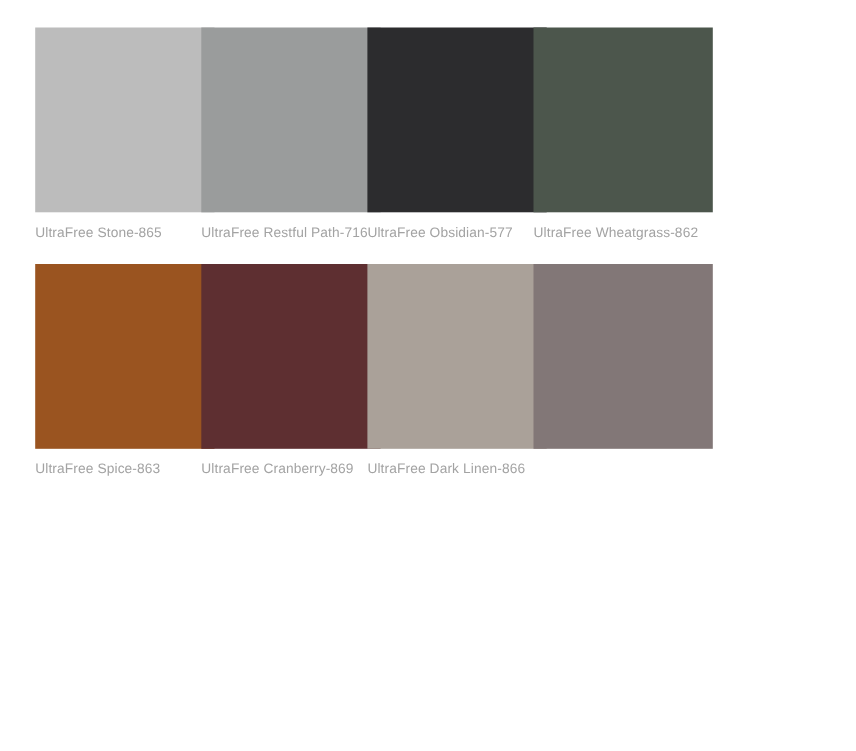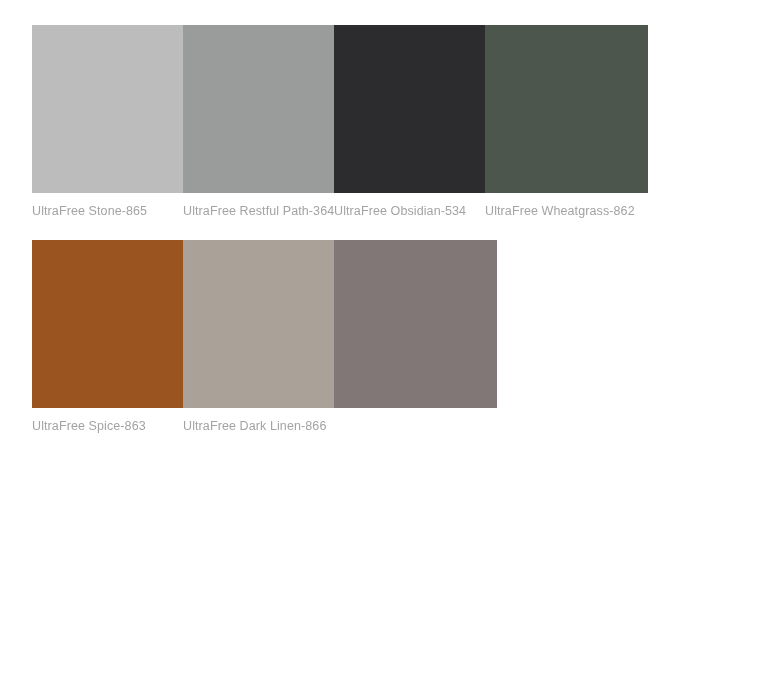--- a/index.html
+++ b/index.html
@@ -49,39 +49,43 @@
 
 <div class="palette-grid">
 
   <div class="swatch-cell">
     <span class="swatch-chip" style="background-color: rgb(188, 188, 188);"></span>
     <span class="swatch-label">UltraFree Stone-865</span>
   </div>
 
   <div class="swatch-cell">
     <span class="swatch-chip" style="background-color: rgb(154, 156, 156);"></span>
-    <span class="swatch-label">UltraFree Restful Path-364</span>
+    <span class="swatch-label">UltraFree Restful Path-716</span>
   </div>
 
   <div class="swatch-cell">
     <span class="swatch-chip" style="background-color: rgb(44, 44, 46);"></span>
-    <span class="swatch-label">UltraFree Obsidian-534</span>
+    <span class="swatch-label">UltraFree Obsidian-577</span>
   </div>
 
 
   <div class="swatch-cell">
     <span class="swatch-chip" style="background-color: rgb(76, 86, 76);"></span>
     <span class="swatch-label">UltraFree Wheatgrass-862</span>
   </div>
 
   <div class="swatch-cell">
     <span class="swatch-chip" style="background-color: rgb(154, 84, 32);"></span>
     <span class="swatch-label">UltraFree Spice-863</span>
   </div>
 
+  <div class="swatch-cell">
+    <span class="swatch-chip" style="background-color: rgb(94, 47, 49);"></span>
+    <span class="swatch-label">UltraFree Cranberry-869</span>
+  </div>
 
   <div class="swatch-cell">
     <span class="swatch-chip" style="background-color: rgb(170, 161, 153);"></span>
     <span class="swatch-label">UltraFree Dark Linen-866</span>
   </div>
 
   <div class="swatch-cell">
     <span class="swatch-chip" style="background-color: rgb(130, 119, 119);"></span>
   </div>
 

